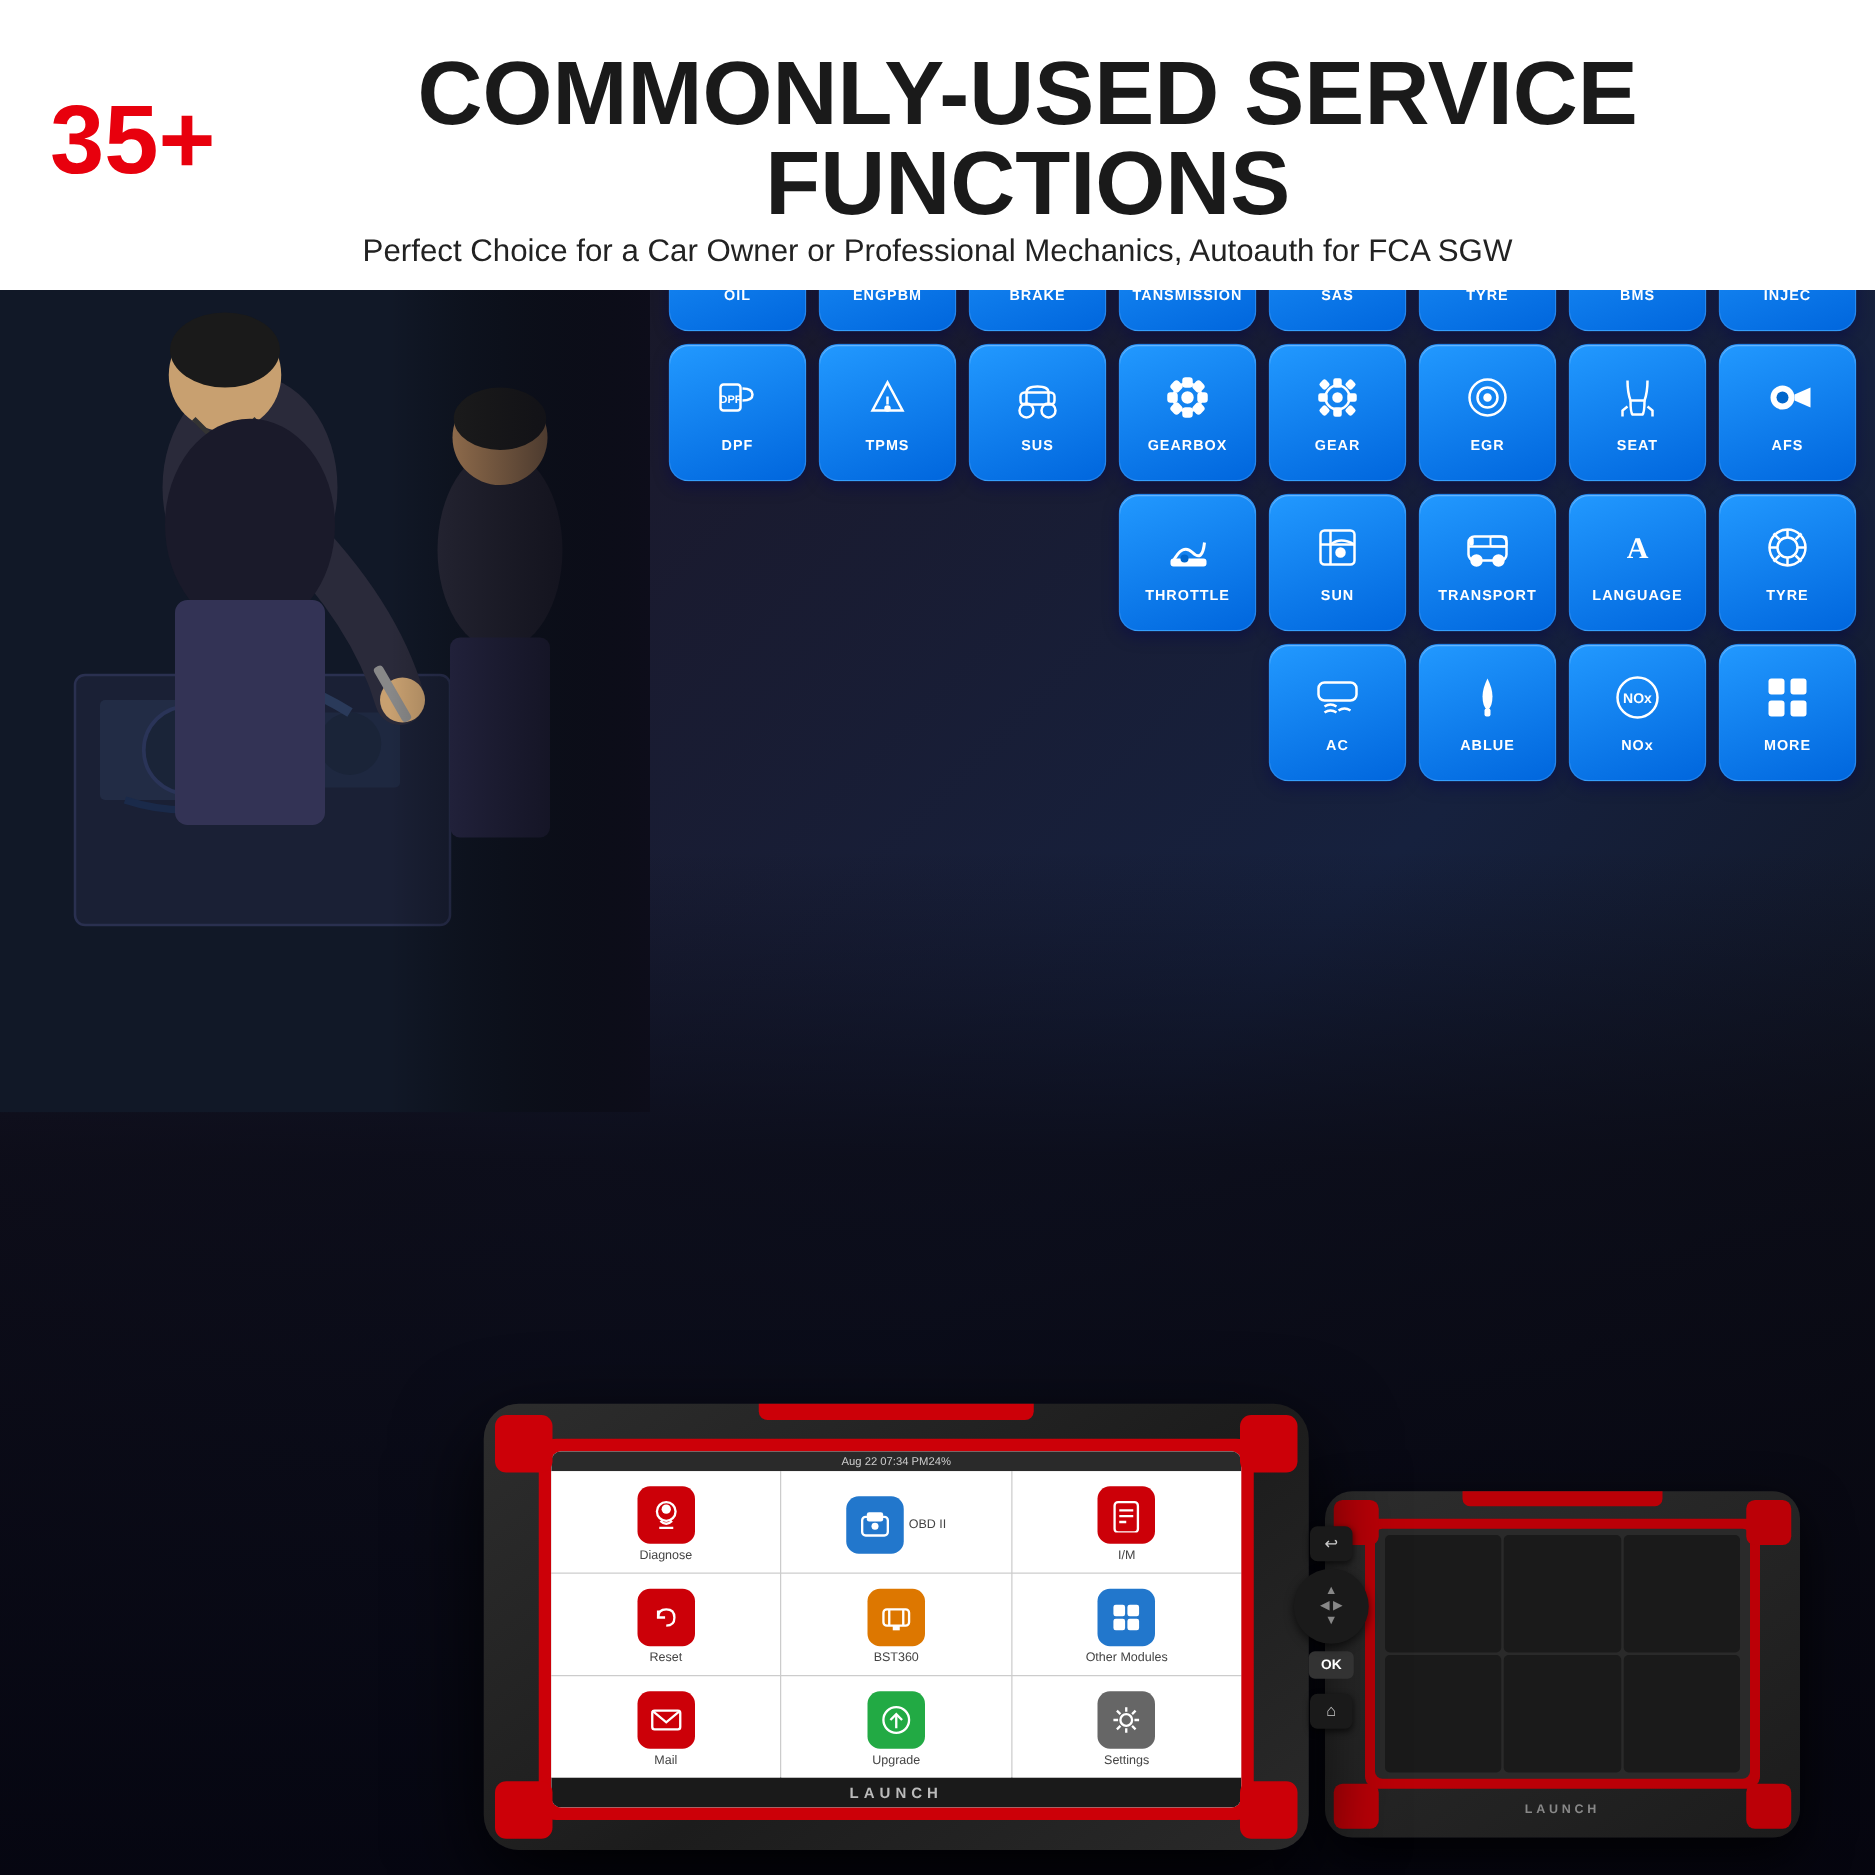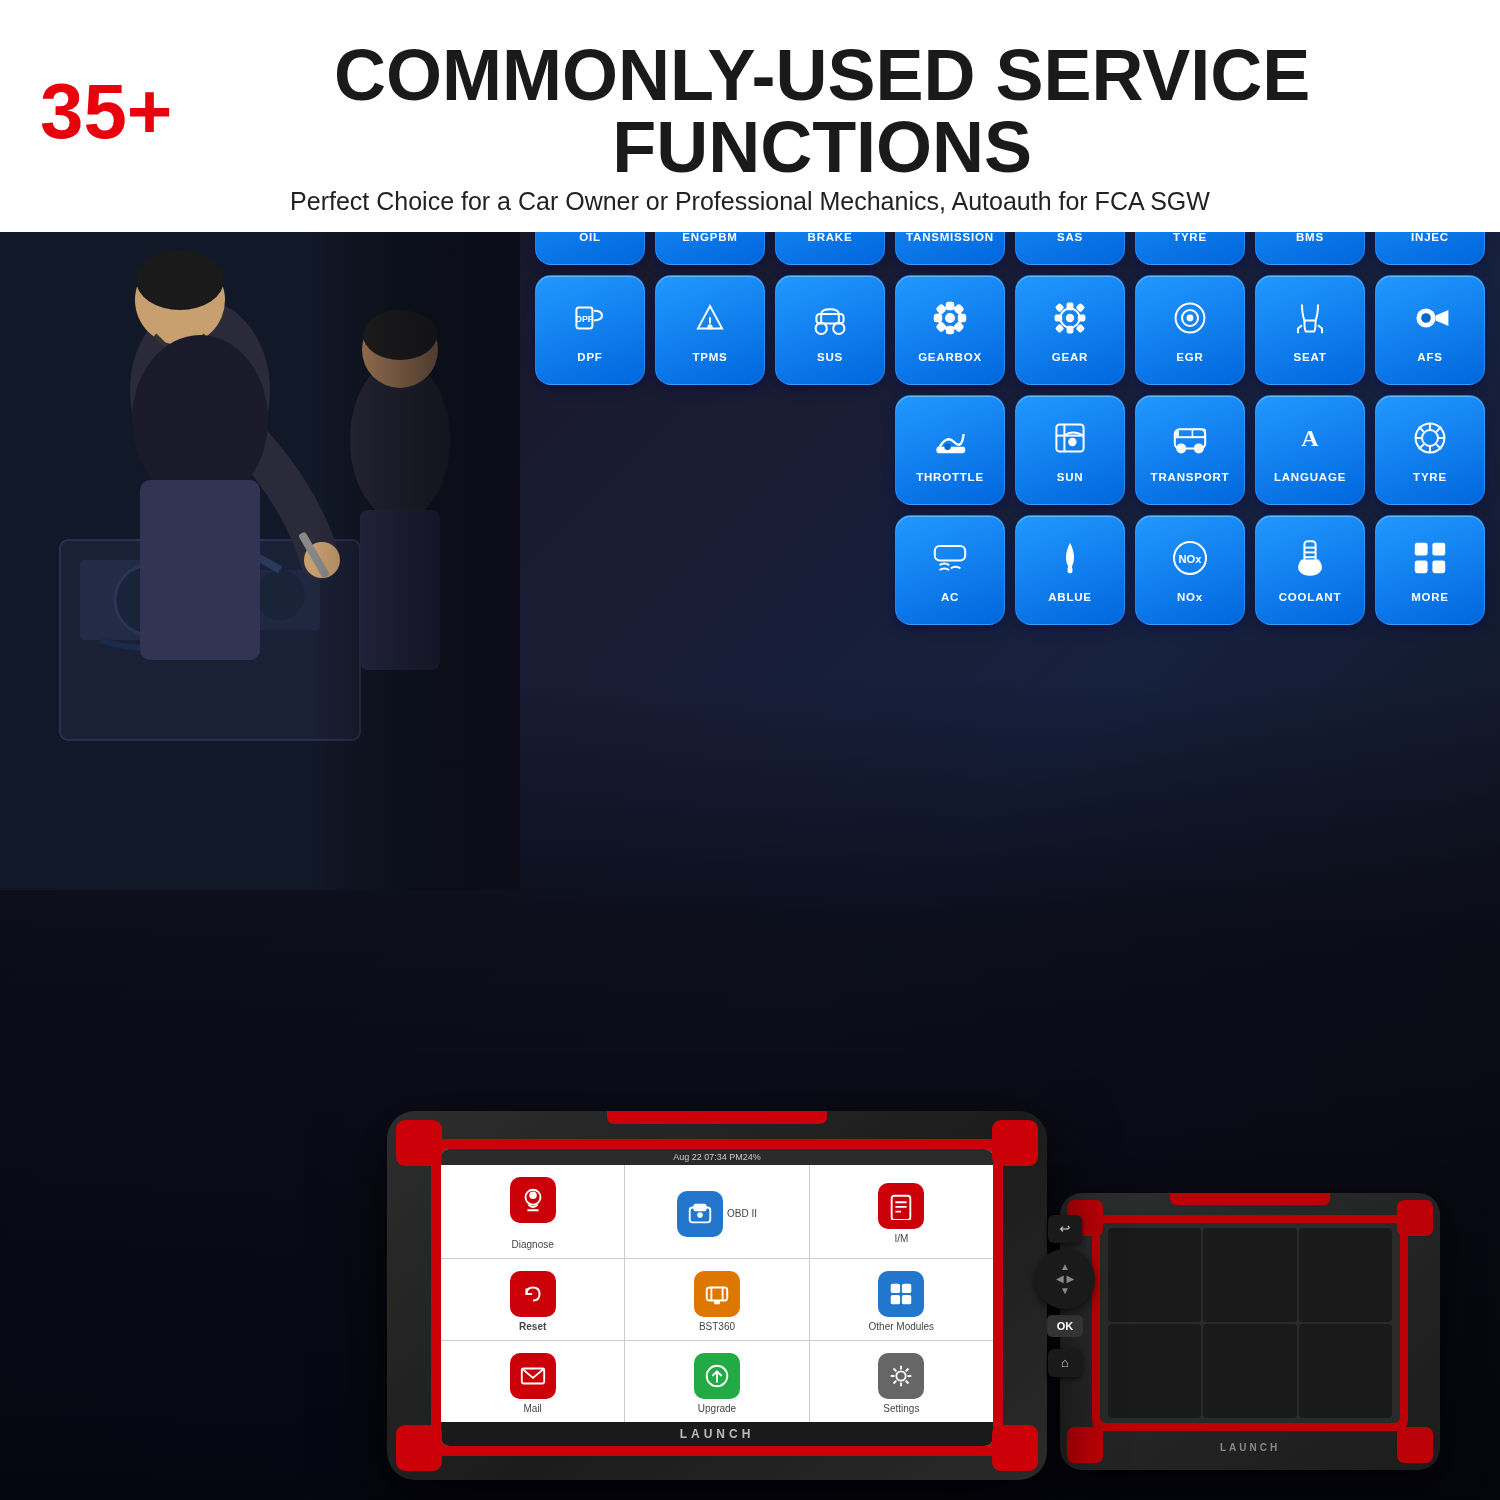--- a/index.html
+++ b/index.html
@@ -442,30 +442,20 @@
               <rect x="22" y="36" width="6" height="8" rx="2"></rect>
             </svg></div>
           <div class="st-label">ABLUE</div>
         </div>
         <div class="service-tile">
           <div class="st-icon"><svg viewBox="0 0 50 50" width="40" height="40" fill="white">
               <circle cx="25" cy="25" r="20" fill="none" stroke="white" stroke-width="2.5"></circle>
               <text x="25" y="31" text-anchor="middle" font-size="14" font-weight="bold">NOx</text>
             </svg></div>
           <div class="st-label">NOx</div>
-        </div>
-        <div class="service-tile">
-          <div class="st-icon"><svg viewBox="0 0 50 50" width="40" height="40" fill="none" stroke="white" stroke-width="2.5">
-              <rect x="18" y="4" width="14" height="30" rx="4"></rect>
-              <path d="M15 28 Q10 34 12 40 Q16 46 25 46 Q34 46 38 40 Q40 34 35 28 Z" fill="white" stroke="white"></path>
-              <line x1="18" y1="12" x2="32" y2="12"></line>
-              <line x1="18" y1="18" x2="32" y2="18"></line>
-              <line x1="18" y1="24" x2="32" y2="24"></line>
-            </svg></div>
-          <div class="st-label">COOLANT</div>
         </div>
         <div class="service-tile">
           <div class="st-icon"><svg viewBox="0 0 50 50" width="40" height="40" fill="white">
               <rect x="6" y="6" width="16" height="16" rx="3"></rect>
               <rect x="28" y="6" width="16" height="16" rx="3"></rect>
               <rect x="6" y="28" width="16" height="16" rx="3"></rect>
               <rect x="28" y="28" width="16" height="16" rx="3"></rect>
             </svg></div>
           <div class="st-label">MORE</div>
         </div>
@@ -510,21 +500,21 @@
 
       <div style="background:#cc0008;border-radius:14px;padding:10px;margin:8px 24px;">
         <div style="background:#f0f0f0;border-radius:8px;overflow:hidden;">
 
           <div style="background:#2a2a2a;display:flex;justify-content:center;padding:3px 12px;color:#ccc;font-size:9px;">
             <span>Aug 22  07:34 PM</span>
             <span>24%</span>
           </div>
 
           <div style="display:grid;grid-template-columns:repeat(3,1fr);gap:1px;background:#ccc;" id="app-grid-container">
-          <div style="background: white; display: flex; flex-direction: column; align-items: center; justify-content: center; padding: 12px 6px 8px; gap: 16px;">
+          <div style="background: white; display: flex; flex-direction: column; align-items: center; justify-content: center; padding: 12px 6px 8px; gap: 4px;">
                 <div style="width: 46px; height: 46px; border-radius: 10px; background: rgb(204, 0, 8); display: flex; align-items: center; justify-content: center;">
                   <svg viewBox="0 0 30 30" width="28" height="28" fill="white">
                     <circle cx="15" cy="12" r="8" fill="none" stroke="white" stroke-width="2"></circle>
                     <circle cx="15" cy="10" r="4" fill="white"></circle>
                     <path d="M10 20 Q15 25 20 20" fill="none" stroke="white" stroke-width="2"></path>
                     <line x1="9" y1="26" x2="21" y2="26" stroke="white" stroke-width="2"></line>
                   </svg>
                 </div>
                 <div style="font-size: 10px; color: rgb(68, 68, 68); text-align: center; font-weight: 500;">Diagnose</div>
               </div>
@@ -549,21 +539,21 @@
                 </div>
                 <div style="font-size: 10px; color: rgb(68, 68, 68); text-align: center; font-weight: 500;">I/M</div>
               </div>
               <div style="background: white; display: flex; flex-direction: column; align-items: center; justify-content: center; padding: 12px 6px 8px; gap: 4px;">
                 <div style="width: 46px; height: 46px; border-radius: 10px; background: rgb(204, 0, 8); display: flex; align-items: center; justify-content: center;">
                   <svg viewBox="0 0 30 30" width="28" height="28" fill="none" stroke="white" stroke-width="2">
                     <path d="M8 15 Q8 8 15 8 Q22 8 22 15 Q22 22 15 22"></path>
                     <polyline points="8,9 8,15 14,15"></polyline>
                   </svg>
                 </div>
-                <div style="font-size: 10px; color: rgb(68, 68, 68); text-align: left; font-weight: 700;">Reset</div>
+                <div style="font-size: 10px; color: rgb(68, 68, 68); text-align: left; font-weight: 400;">Reset</div>
               </div>
               <div style="background: white; display: flex; flex-direction: column; align-items: center; justify-content: center; padding: 12px 6px 8px; gap: 4px;">
                 <div style="width: 46px; height: 46px; border-radius: 10px; background: rgb(221, 119, 0); display: flex; align-items: center; justify-content: center;">
                   <svg viewBox="0 0 30 30" width="28" height="28" fill="white">
                     <rect x="4" y="8" width="22" height="14" rx="3" fill="none" stroke="white" stroke-width="2"></rect>
                     <line x1="9" y1="8" x2="9" y2="22" stroke="white" stroke-width="2"></line>
                     <line x1="21" y1="8" x2="21" y2="22" stroke="white" stroke-width="2"></line>
                     <rect x="12" y="22" width="6" height="4" fill="white"></rect>
                   </svg>
                 </div>

